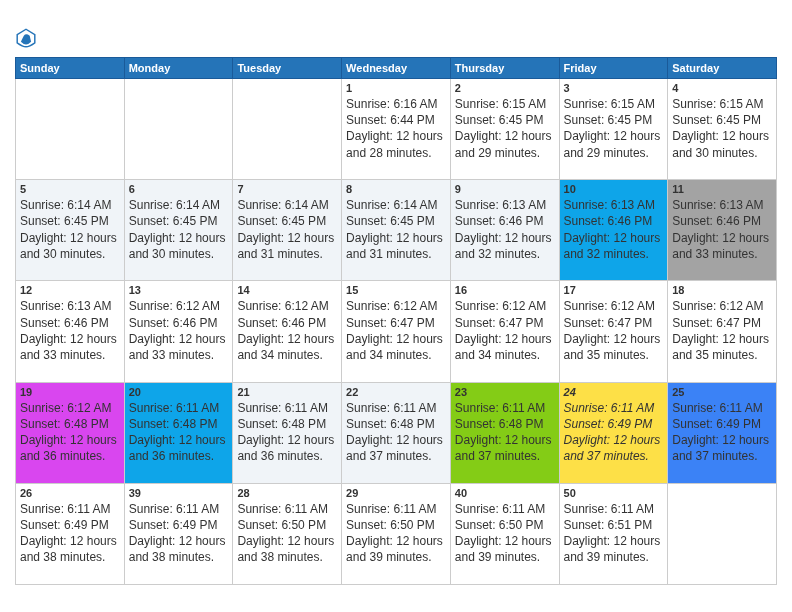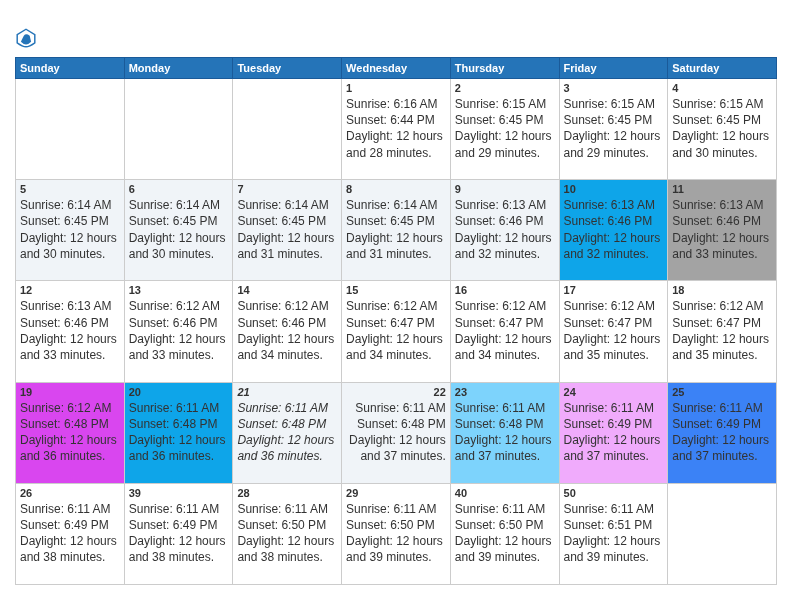--- a/index.html
+++ b/index.html
@@ -161,24 +161,24 @@
           <td><span class="day-num">13</span><span class="day-info">Sunrise: 6:12 AM<br>Sunset: 6:46 PM<br>Daylight: 12 hours and 33 minutes.</span></td>
           <td><span class="day-num">14</span><span class="day-info">Sunrise: 6:12 AM<br>Sunset: 6:46 PM<br>Daylight: 12 hours and 34 minutes.</span></td>
           <td><span class="day-num">15</span><span class="day-info">Sunrise: 6:12 AM<br>Sunset: 6:47 PM<br>Daylight: 12 hours and 34 minutes.</span></td>
           <td><span class="day-num">16</span><span class="day-info">Sunrise: 6:12 AM<br>Sunset: 6:47 PM<br>Daylight: 12 hours and 34 minutes.</span></td>
           <td><span class="day-num">17</span><span class="day-info">Sunrise: 6:12 AM<br>Sunset: 6:47 PM<br>Daylight: 12 hours and 35 minutes.</span></td>
           <td><span class="day-num">18</span><span class="day-info">Sunrise: 6:12 AM<br>Sunset: 6:47 PM<br>Daylight: 12 hours and 35 minutes.</span></td>
         </tr>
         <tr>
           <td style="background: #d946ef;"><span class="day-num">19</span><span class="day-info">Sunrise: 6:12 AM<br>Sunset: 6:48 PM<br>Daylight: 12 hours and 36 minutes.</span></td>
           <td style="background: #0ea5e9;"><span class="day-num">20</span><span class="day-info">Sunrise: 6:11 AM<br>Sunset: 6:48 PM<br>Daylight: 12 hours and 36 minutes.</span></td>
-          <td style="background: rgb(240, 244, 248); font-style: italic;"><span class="day-num">21</span><span class="day-info">Sunrise: 6:11 AM<br>Sunset: 6:48 PM<br>Daylight: 12 hours and 36 minutes.</span></td>
-          <td style="background: rgb(240, 244, 248); text-align: right;"><span class="day-num">22</span><span class="day-info">Sunrise: 6:11 AM<br>Sunset: 6:48 PM<br>Daylight: 12 hours and 37 minutes.</span></td>
-          <td style="background: #7dd3fc;"><span class="day-num">23</span><span class="day-info">Sunrise: 6:11 AM<br>Sunset: 6:48 PM<br>Daylight: 12 hours and 37 minutes.</span></td>
-          <td style="background: #f0abfc;"><span class="day-num">24</span><span class="day-info">Sunrise: 6:11 AM<br>Sunset: 6:49 PM<br>Daylight: 12 hours and 37 minutes.</span></td>
+          <td style="background: rgb(240, 244, 248);"><span class="day-num">21</span><span class="day-info">Sunrise: 6:11 AM<br>Sunset: 6:48 PM<br>Daylight: 12 hours and 36 minutes.</span></td>
+          <td style="background: rgb(240, 244, 248);"><span class="day-num">22</span><span class="day-info">Sunrise: 6:11 AM<br>Sunset: 6:48 PM<br>Daylight: 12 hours and 37 minutes.</span></td>
+          <td style="background: #84cc16;"><span class="day-num">23</span><span class="day-info">Sunrise: 6:11 AM<br>Sunset: 6:48 PM<br>Daylight: 12 hours and 37 minutes.</span></td>
+          <td style="background: #fde047; font-style: italic;"><span class="day-num">24</span><span class="day-info">Sunrise: 6:11 AM<br>Sunset: 6:49 PM<br>Daylight: 12 hours and 37 minutes.</span></td>
           <td style="background: #3b82f6;"><span class="day-num">25</span><span class="day-info">Sunrise: 6:11 AM<br>Sunset: 6:49 PM<br>Daylight: 12 hours and 37 minutes.</span></td>
         </tr>
         <tr>
           <td><span class="day-num">26</span><span class="day-info">Sunrise: 6:11 AM<br>Sunset: 6:49 PM<br>Daylight: 12 hours and 38 minutes.</span></td>
           <td><span class="day-num">39</span><span class="day-info">Sunrise: 6:11 AM<br>Sunset: 6:49 PM<br>Daylight: 12 hours and 38 minutes.</span></td>
           <td><span class="day-num">28</span><span class="day-info">Sunrise: 6:11 AM<br>Sunset: 6:50 PM<br>Daylight: 12 hours and 38 minutes.</span></td>
           <td><span class="day-num">29</span><span class="day-info">Sunrise: 6:11 AM<br>Sunset: 6:50 PM<br>Daylight: 12 hours and 39 minutes.</span></td>
           <td><span class="day-num">40</span><span class="day-info">Sunrise: 6:11 AM<br>Sunset: 6:50 PM<br>Daylight: 12 hours and 39 minutes.</span></td>
           <td><span class="day-num">50</span><span class="day-info">Sunrise: 6:11 AM<br>Sunset: 6:51 PM<br>Daylight: 12 hours and 39 minutes.</span></td>
           <td class="empty-cell"></td>

